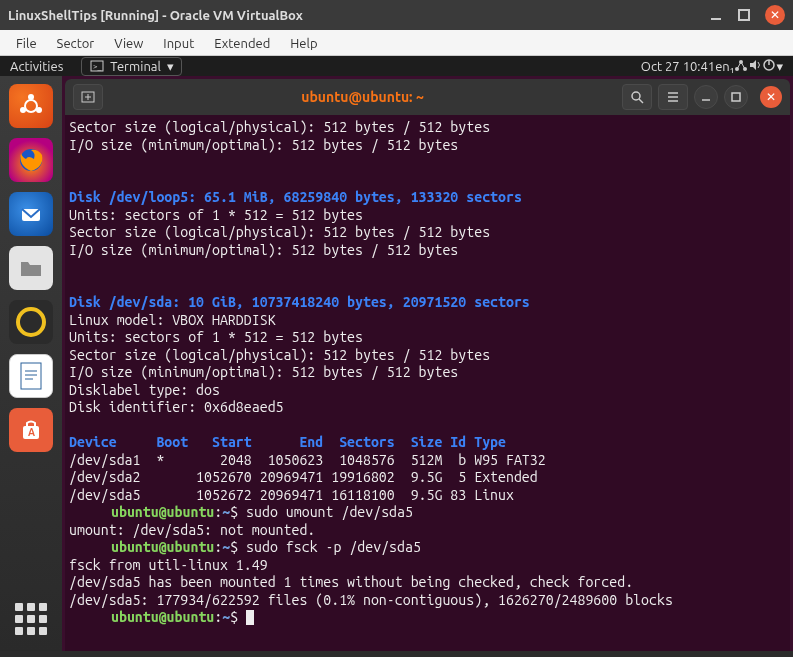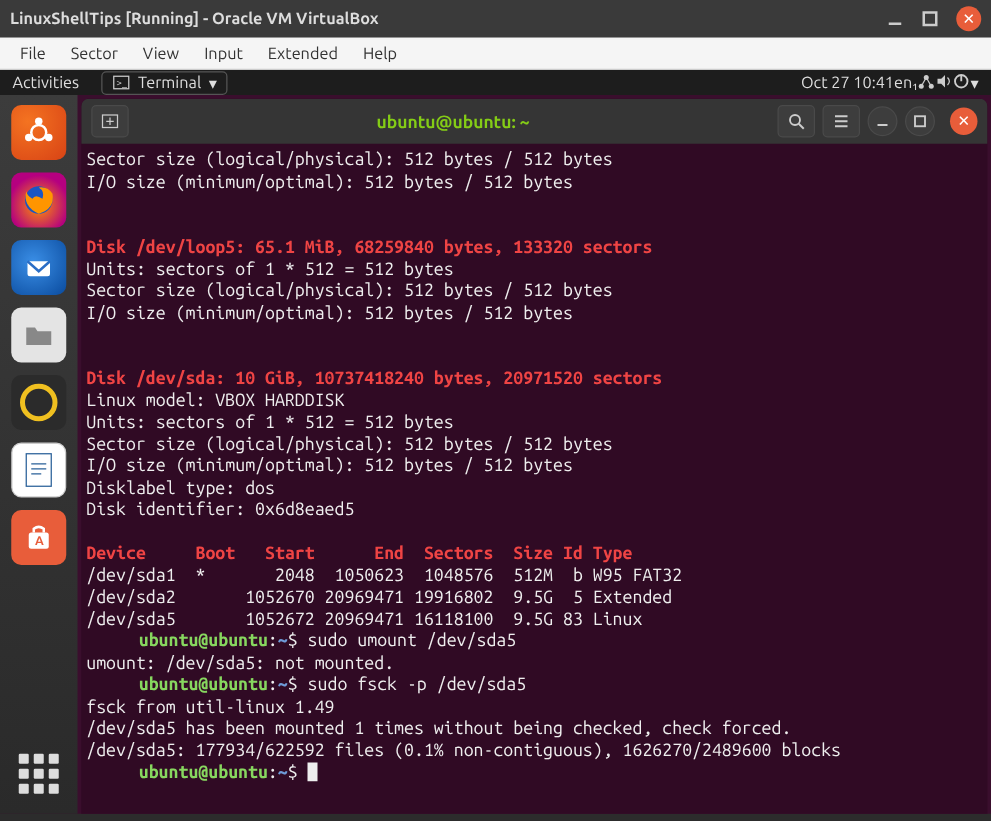--- a/index.html
+++ b/index.html
@@ -107,42 +107,42 @@
     }
     .term-titlebar {
       height: 36px;
       background: #353535;
       display: flex;
       align-items: center;
       padding: 0 8px;
       gap: 6px;
     }
     .term-titlebar .title {
-      flex:1; text-align:center; color:#84cc16; font-size:14px; font-weight:bold;
+      flex:1; text-align:center; color:#f97316; font-size:14px; font-weight:bold;
     }
     .hb-btn {
       width:30px;height:26px;border-radius:4px;background:#3d3d3d;
       display:flex;align-items:center;justify-content:center;color:#ccc;font-size:14px;
       border:1px solid #4a4a4a;
     }
     .term-close {
       width:22px;height:22px;border-radius:50%;background:#e85d3a;color:#fff;
       display:flex;align-items:center;justify-content:center;font-size:12px;margin-left:6px;
     }
     .term-body {
       flex:1;
       padding: 4px 4px 0 4px;
       font-family: "Ubuntu Mono", "DejaVu Sans Mono", monospace;
       font-size: 14.2px;
       line-height: 17.5px;
       color: #eeeeee;
       white-space: pre;
       overflow: hidden;
     }
-    .b { font-weight: bold; color:#ef4444;}
+    .b { font-weight: bold; color:#3b82f6;}
     .g { color:#87d75f; font-weight:bold;margin-left:42px;}
     .bl { color:#6f9bd8; font-weight:bold;}
     .cursor {
       display:inline-block;width:8px;height:15px;background:#eeeeee;vertical-align:text-bottom;
     }
   </style>
 </head>
 <body>
 
 <div class="vbox-titlebar">

